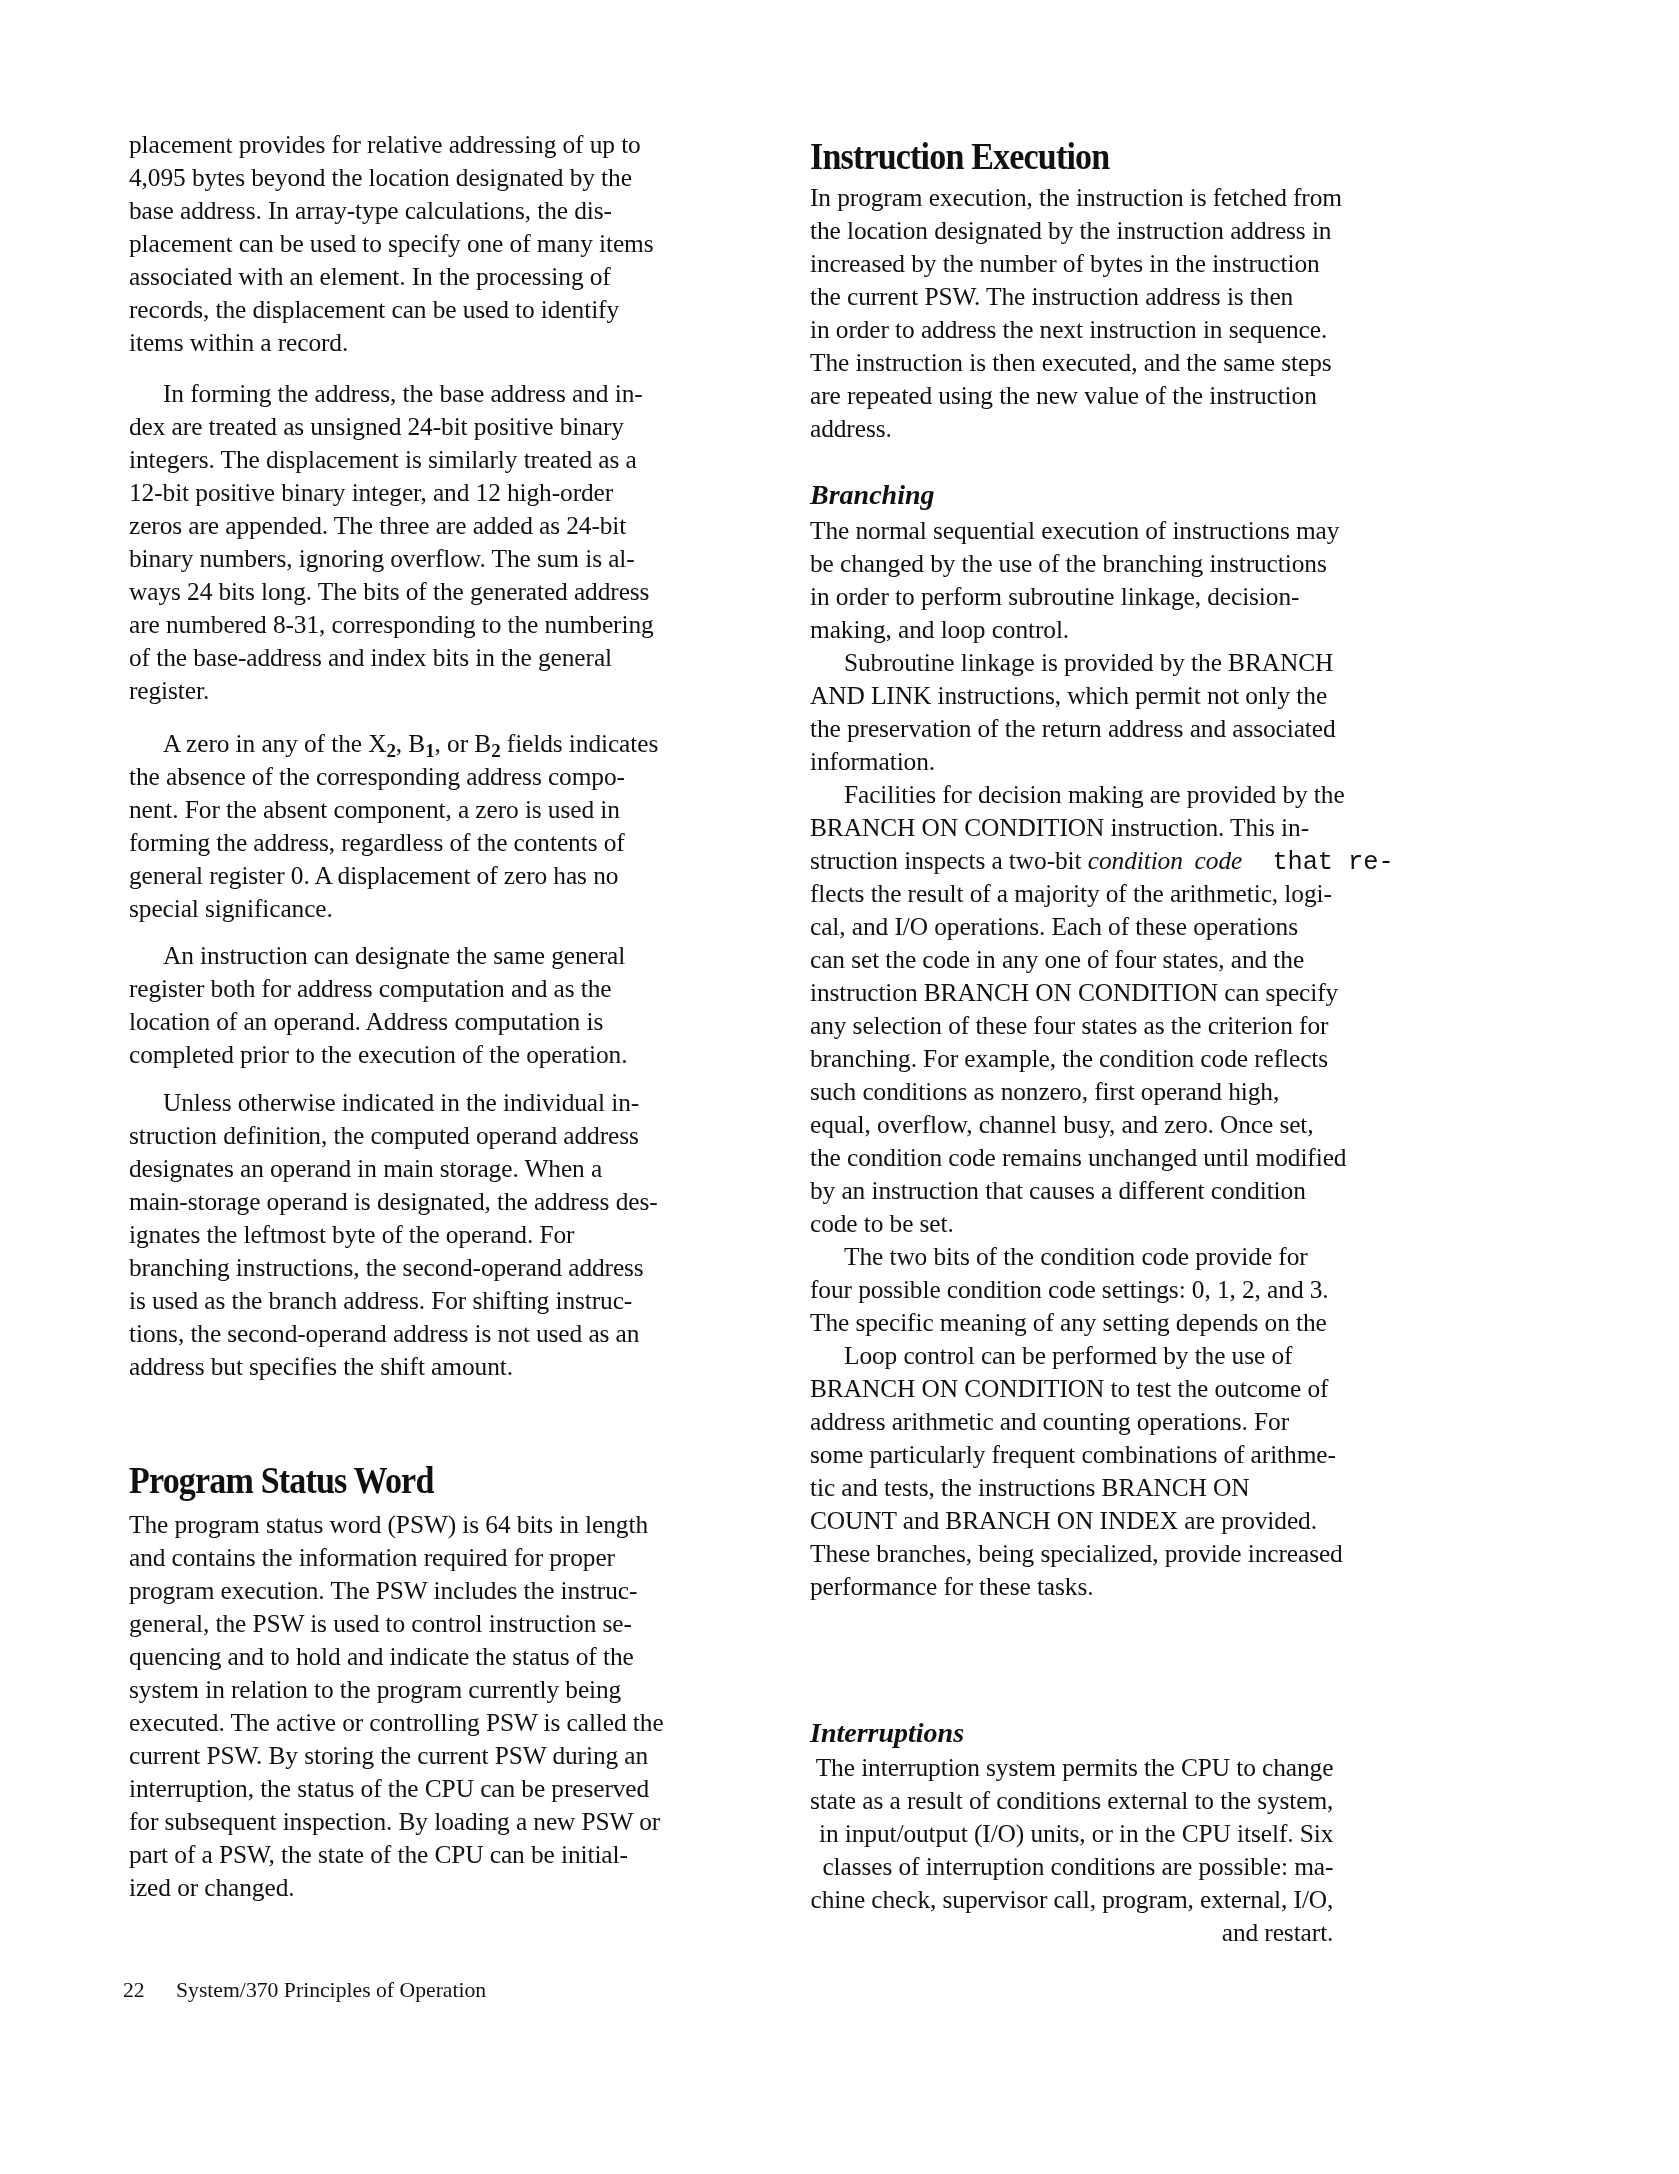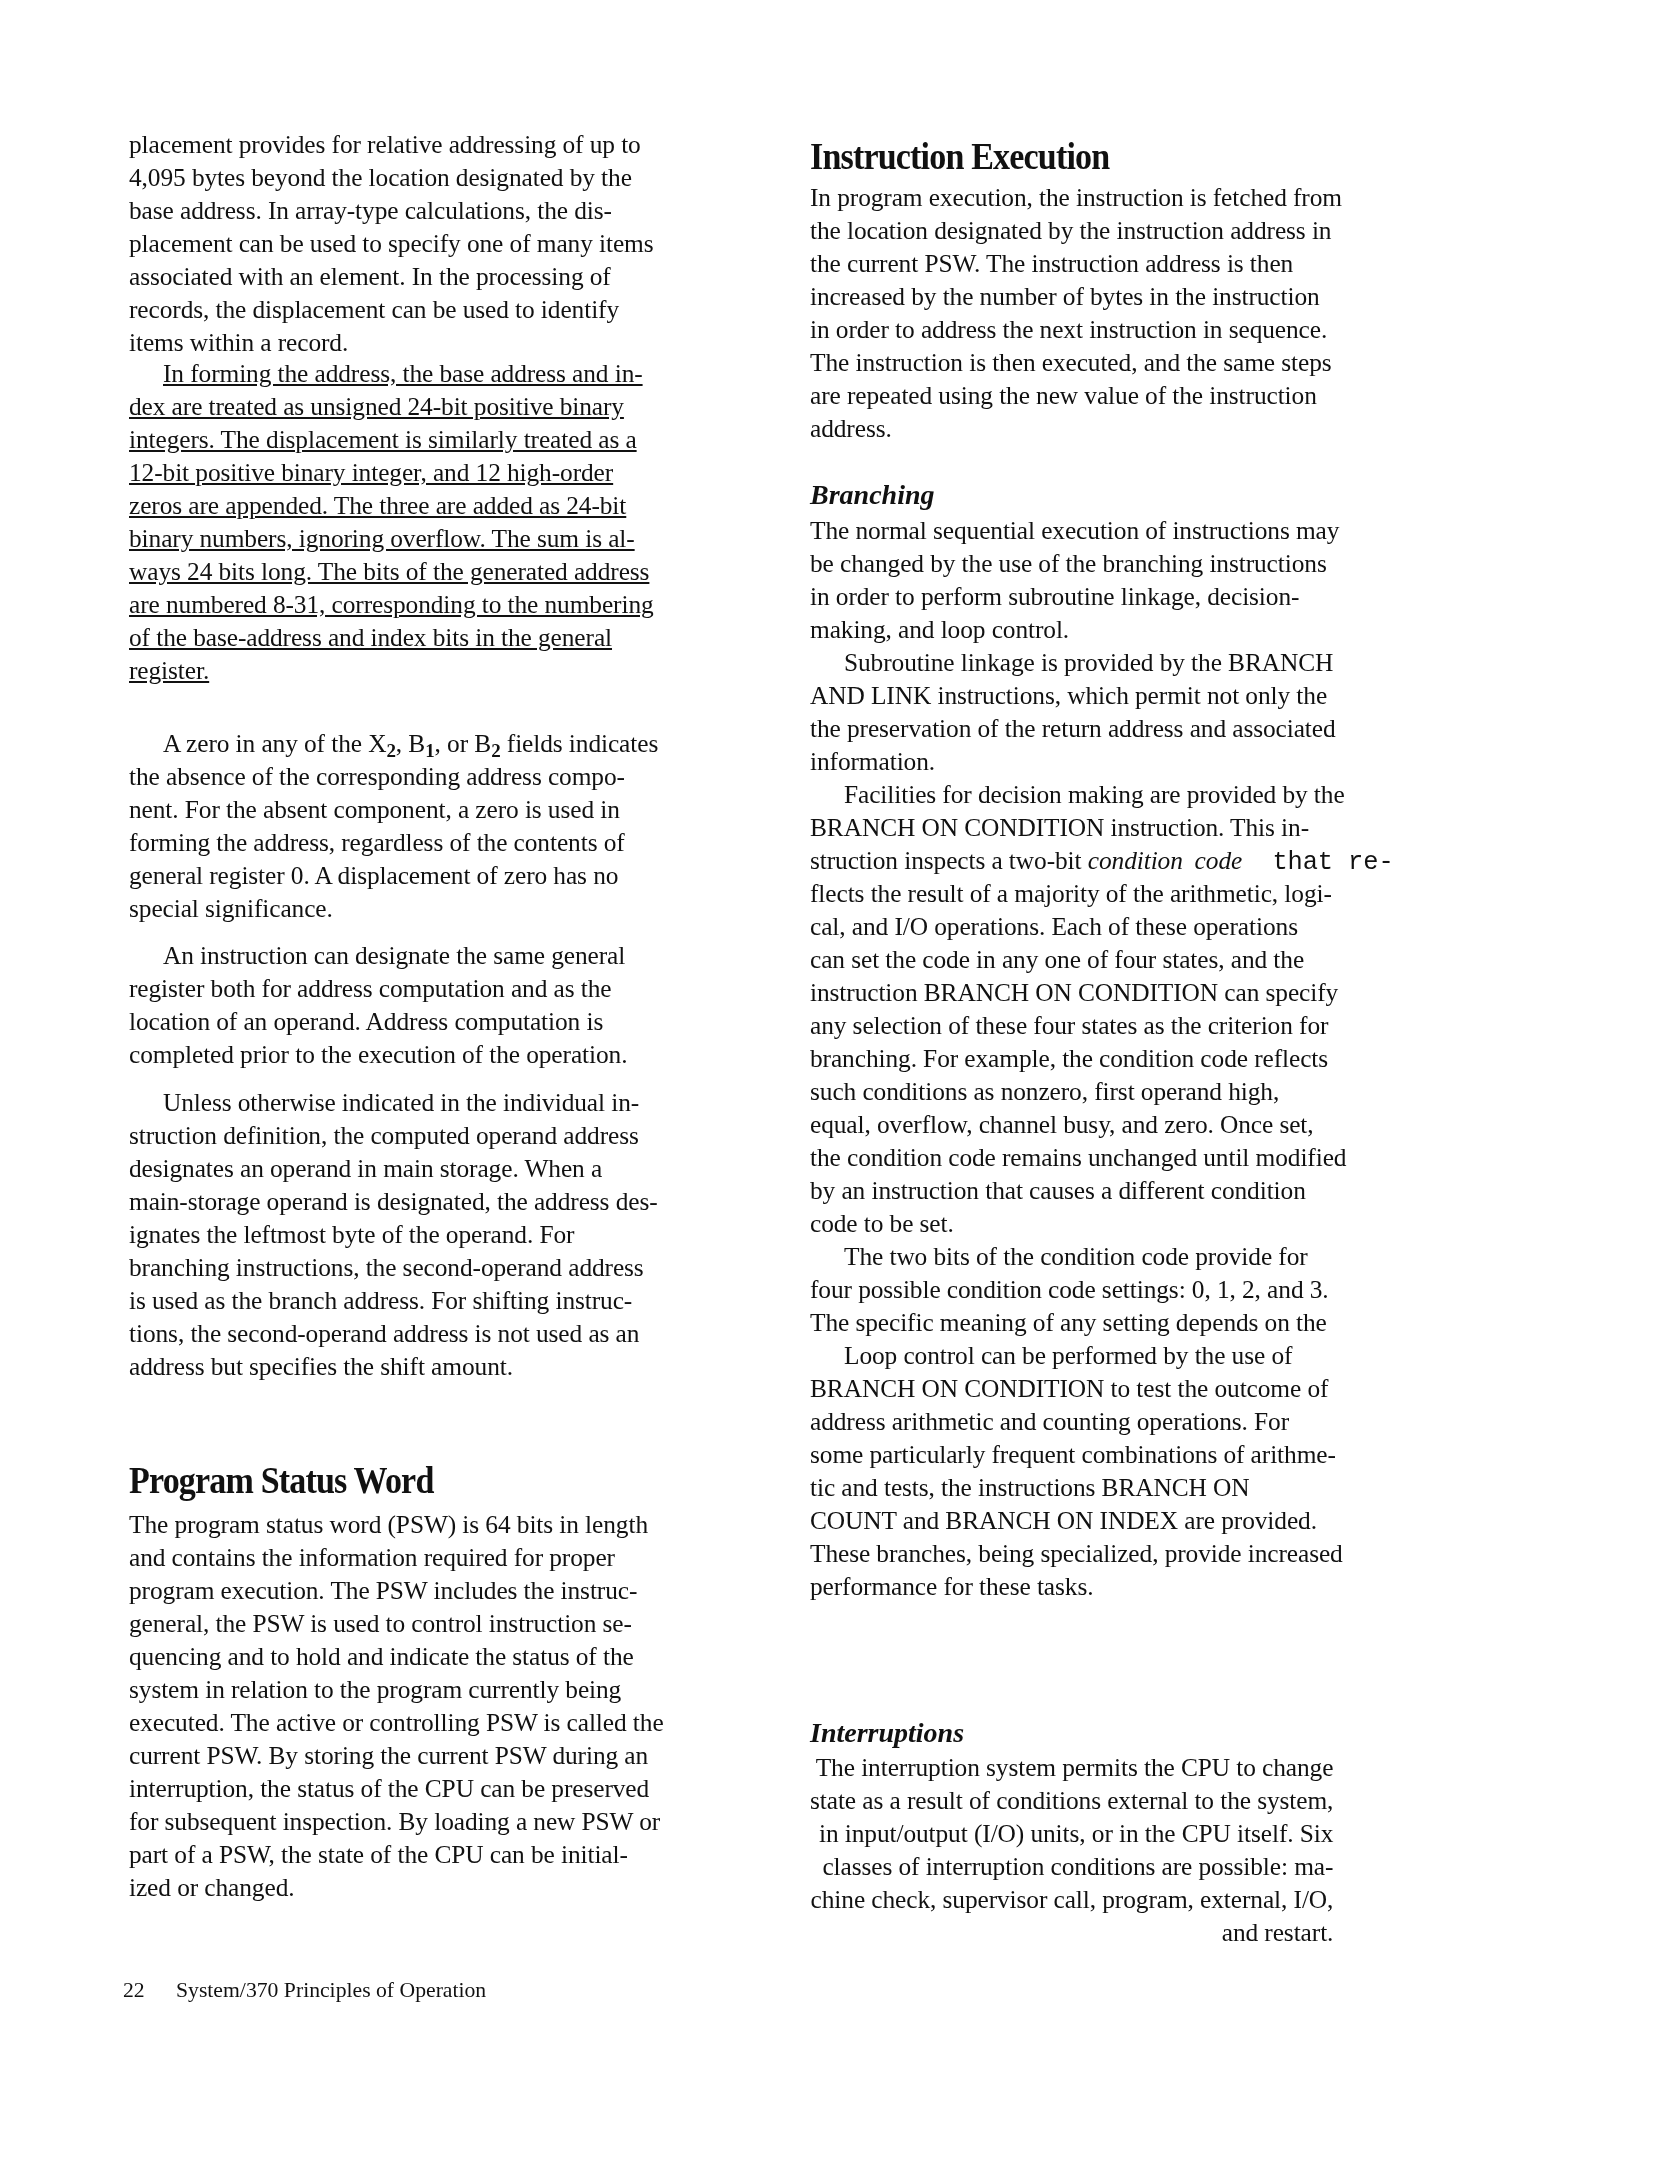--- a/index.html
+++ b/index.html
@@ -107,21 +107,21 @@
     <div class="para" style="top:128px;">
       <span class="line">placement provides for relative addressing of up to</span>
       <span class="line">4,095 bytes beyond the location designated by the</span>
       <span class="line">base address. In array-type calculations, the dis-</span>
       <span class="line">placement can be used to specify one of many items</span>
       <span class="line">associated with an element.  In the processing of</span>
       <span class="line">records, the displacement can be used to identify</span>
       <span class="line">items within a record.</span>
     </div>
 
-    <div class="para" style="top:357px;text-decoration:underline;">
+    <div class="para" style="top:377px;">
       <span class="line indent">In forming the address, the base address and in-</span>
       <span class="line">dex are treated as unsigned 24-bit positive binary</span>
       <span class="line">integers. The displacement is similarly treated as a</span>
       <span class="line">12-bit positive binary integer, and 12 high-order</span>
       <span class="line">zeros are appended. The three are added as 24-bit</span>
       <span class="line">binary numbers, ignoring overflow. The sum is al-</span>
       <span class="line">ways 24 bits long. The bits of the generated address</span>
       <span class="line">are numbered 8-31, corresponding to the numbering</span>
       <span class="line">of the base-address and index bits in the general</span>
       <span class="line">register.</span>
@@ -173,22 +173,22 @@
     </div>
   </div>
 
   <div class="column col-right">
 
     <h2 class="section-heading" style="top:136px;">Instruction  Execution</h2>
 
     <div class="para" style="top:181px;">
       <span class="line">In program execution, the instruction is fetched from</span>
       <span class="line">the location designated by the instruction address in</span>
+      <span class="line">increased by the number of bytes in the instruction</span>
       <span class="line">the current PSW.  The instruction address is then</span>
-      <span class="line">increased by the number of bytes in the instruction</span>
       <span class="line">in order to address the next instruction in sequence.</span>
       <span class="line">The instruction is then executed, and the same steps</span>
       <span class="line">are repeated using the new value of the instruction</span>
       <span class="line">address.</span>
     </div>
 
     <h3 class="sub-heading" style="top:478px;">Branching</h3>
 
     <div class="para" style="top:514px;">
       <span class="line">The normal sequential execution of instructions may</span>

